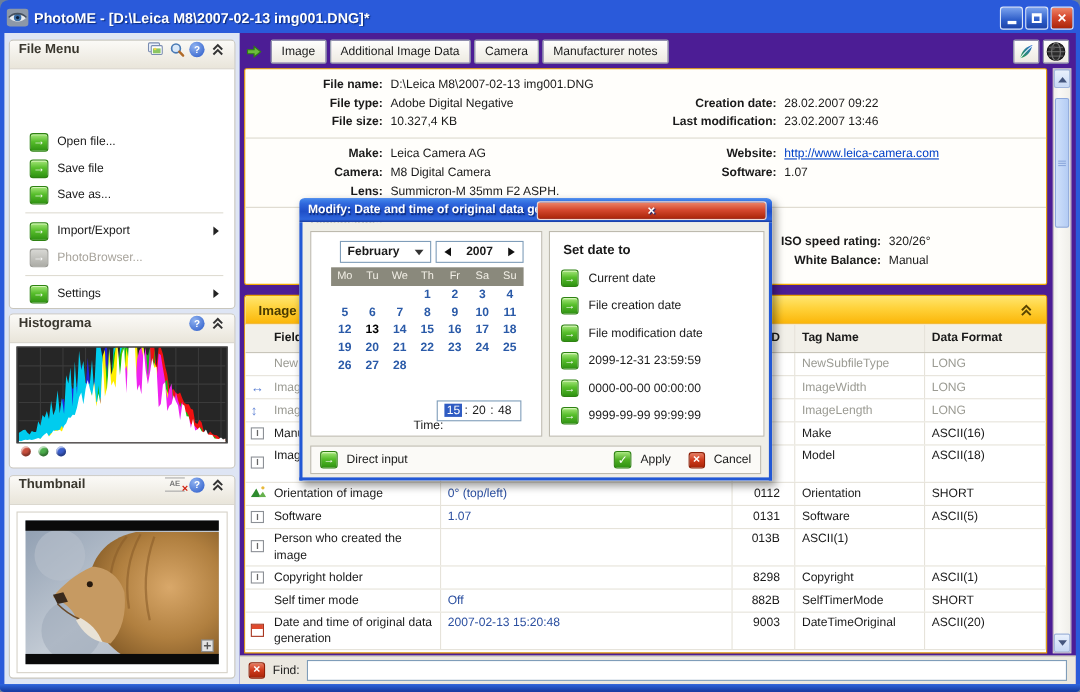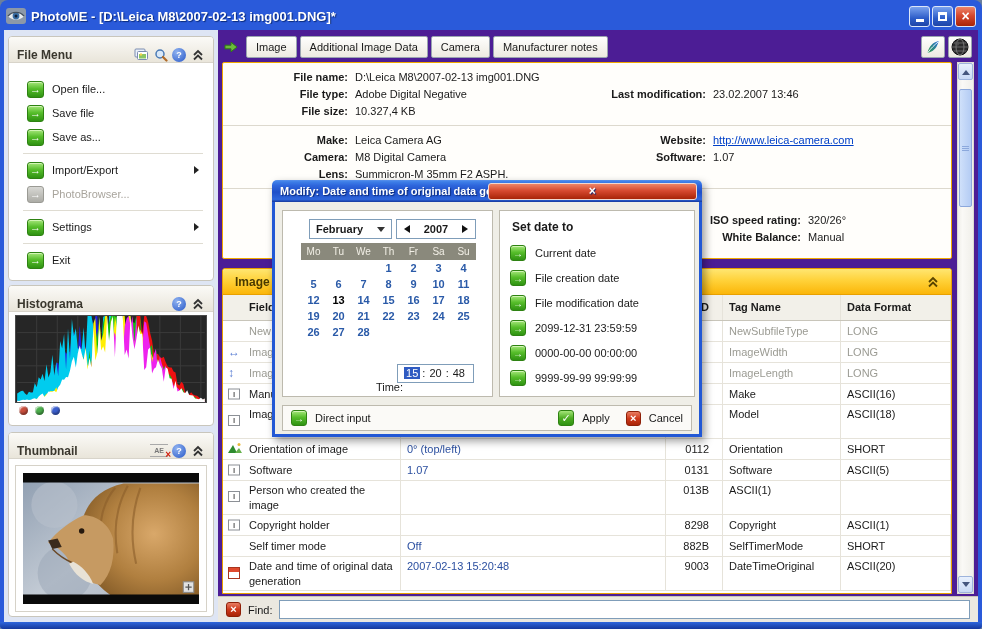--- a/index.html
+++ b/index.html
@@ -17,21 +17,21 @@
   .tbtn.max i{display:block;width:9px;height:9px;border:2px solid #fff;border-top-width:3px;}
   .tbtn.close{background:linear-gradient(180deg,#ED8568,#D6492F 45%,#A82408);font-size:14px;}
   
   .sidebar{position:absolute;left:4px;top:30px;width:214px;height:592px;background:#DEE5F4;}
   .main{position:absolute;left:218px;top:30px;width:760px;height:592px;background:#4c1d95;}
   
   .panel{position:absolute;left:4px;width:206px;background:#fff;border:1px solid #C9C6BC;border-radius:4px;overflow:hidden;}
   .panel.fm{top:6px;height:245px;}
   .panel.hg{top:255px;height:141px;}
   .panel.th{top:402px;height:185px;}
-  .phead{height:26px;display:flex;align-items:flex-end;padding:0 8px;background:linear-gradient(180deg,#FBFAF7,#E9E5DA);border-bottom:1px solid #D8D4CA;}
+  .phead{height:26px;display:flex;align-items:flex-start;padding:0 8px;background:linear-gradient(180deg,#FBFAF7,#E9E5DA);border-bottom:1px solid #D8D4CA;}
   .ptitle{font-weight:bold;font-size:12px;color:#3A372E;flex:1;}
   .hicons{display:flex;align-items:center;gap:4px;}
   .hico{width:15px;height:15px;display:flex;align-items:center;justify-content:center;}
   .helpic{width:14px;height:14px;border-radius:50%;background:radial-gradient(circle at 35% 30%,#8FB2F0,#2858C8);color:#fff;font-size:9px;font-weight:bold;display:flex;align-items:center;justify-content:center;}
   .chev svg{display:block;}
   .pbody{position:relative;}
   
   .menu-item{position:relative;height:24px;display:flex;align-items:center;padding:0 10px 0 18px;cursor:default;}
   .menu-item .mlabel{margin-left:8px;}
   .menu-item.disabled .mlabel{color:#A8A49C;}
@@ -186,21 +186,21 @@
               </svg>
             </span>
           <span class="helpic">?</span>
           <span class="hico chev">
               <svg width="12" height="12" viewBox="0 0 12 12">
                 <path d="M2,6 L6,2 L10,6 M2,10.5 L6,6.5 L10,10.5" fill="none" stroke="#333" stroke-width="1.8"></path>
               </svg>
             </span>
         </span>
       </div>
-      <div class="pbody" style="padding-top:14px;">
+      <div class="pbody" style="padding-top:14px;margin-top:40px;">
           <div class="menu-item">
             <span class="ga"></span>
             <span class="mlabel">Open file...</span>
           </div>
           <div class="menu-item">
             <span class="ga"></span>
             <span class="mlabel">Save file</span>
           </div>
           <div class="menu-item">
             <span class="ga"></span>
@@ -363,20 +363,21 @@
 
     <div class="content">
       <div class="info-panel">
           <div class="info-group">
             <div class="info-left">
               <div class="irow"><span class="ilab">File name:</span><span class="ival">D:\Leica M8\2007-02-13 img001.DNG</span></div>
               <div class="irow"><span class="ilab">File type:</span><span class="ival">Adobe Digital Negative</span></div>
               <div class="irow"><span class="ilab">File size:</span><span class="ival">10.327,4 KB</span></div>
             </div>
             <div class="info-right" style="top: 23px;">
+              <div class="irow"><span class="ilab">Creation date:</span><span class="ival">28.02.2007 09:22</span></div>
               <div class="irow"><span class="ilab">Last modification:</span><span class="ival">23.02.2007 13:46</span></div>
             </div>
           </div>
           <div class="info-group info-sep">
             <div class="info-left">
               <div class="irow"><span class="ilab">Make:</span><span class="ival">Leica Camera AG</span></div>
               <div class="irow"><span class="ilab">Camera:</span><span class="ival">M8 Digital Camera</span></div>
               <div class="irow"><span class="ilab">Lens:</span><span class="ival">Summicron-M 35mm F2 ASPH.</span></div>
             </div>
             <div class="info-right" style="top: 6px;">

